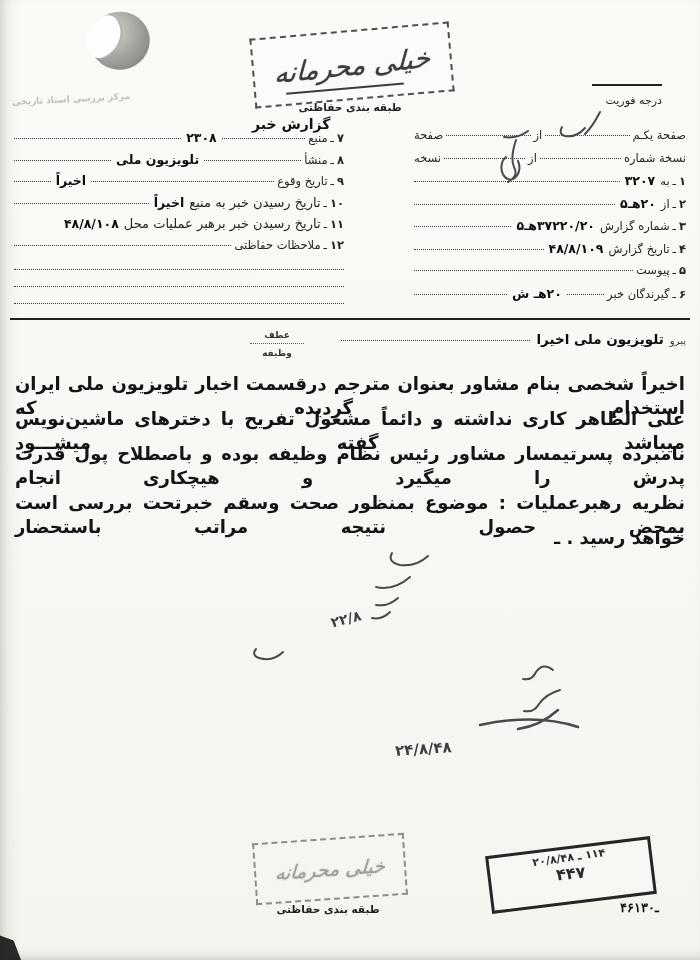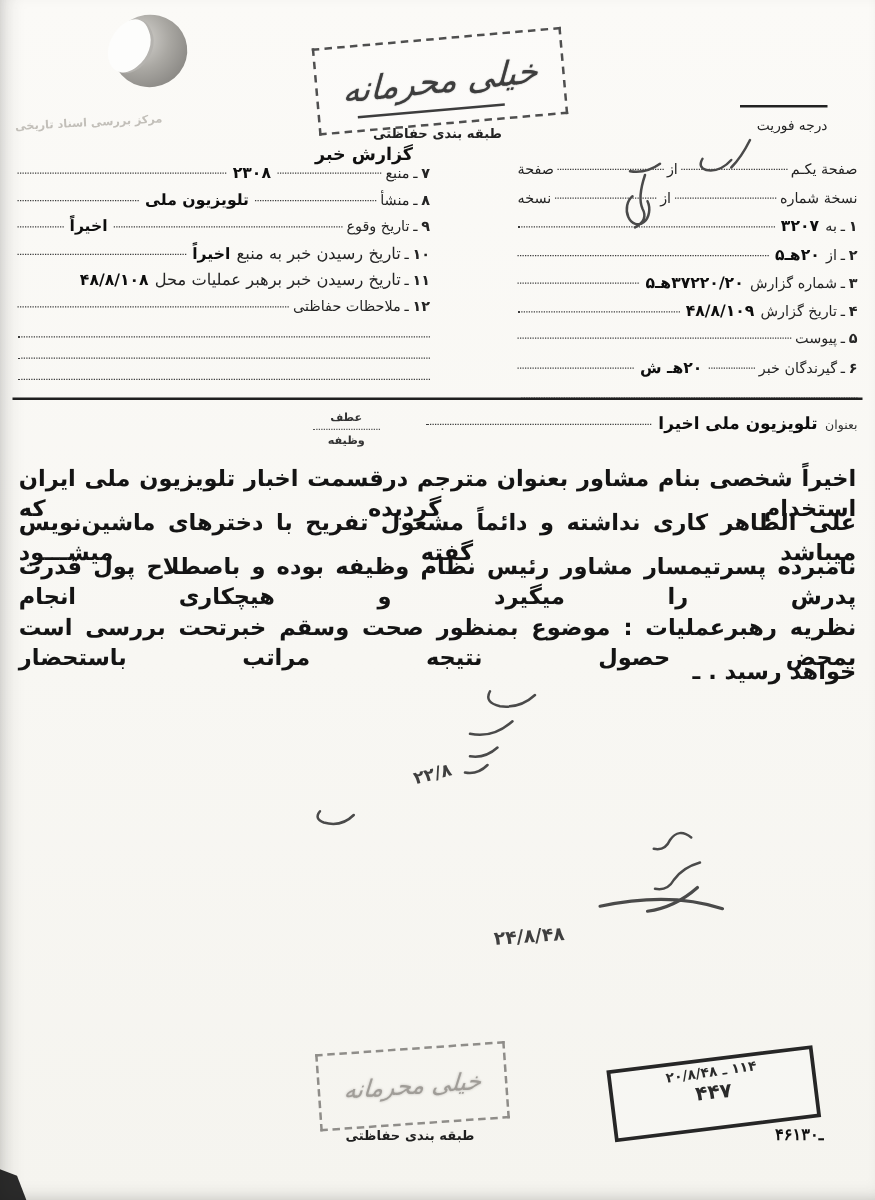--- a/index.html
+++ b/index.html
@@ -206,21 +206,21 @@
         <span class="dots"></span>
       </div>
     <div class="blankrow">
         <span class="dots"></span>
       </div>
   </div>
 
   <div class="rule"></div>
 
   <div class="subject-row">
-    <span class="subject-label">بعنوان</span>
+    <span class="subject-label">پیرو</span>
     <span class="subject-value">تلویزیون ملی اخیرا</span>
     <span class="dots"></span>
   </div>
   <div class="ref-block">
     <div>عطف</div>
     <div class="mini-dots"></div>
     <div>وظیفه</div>
   </div>
 
   <div class="body-text">

